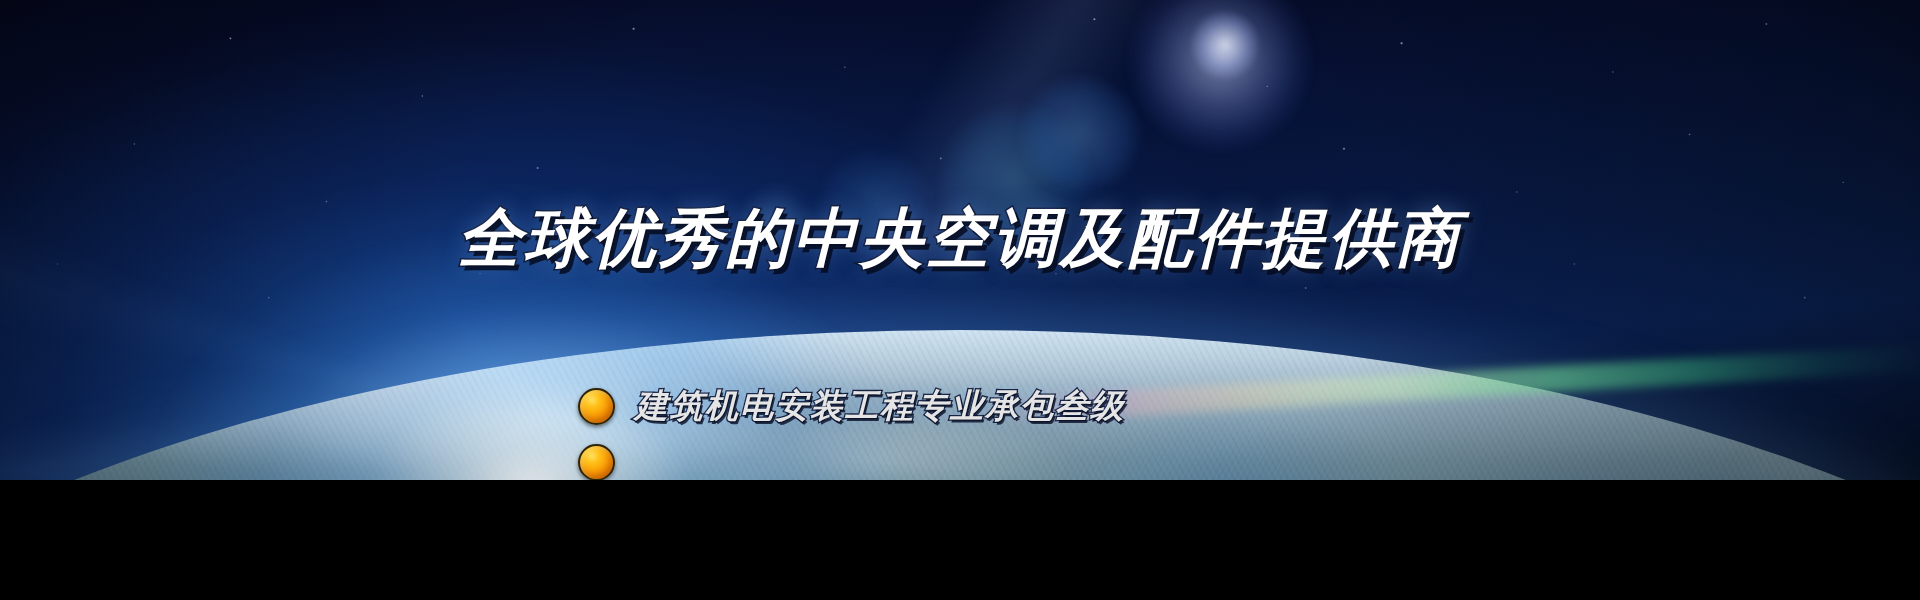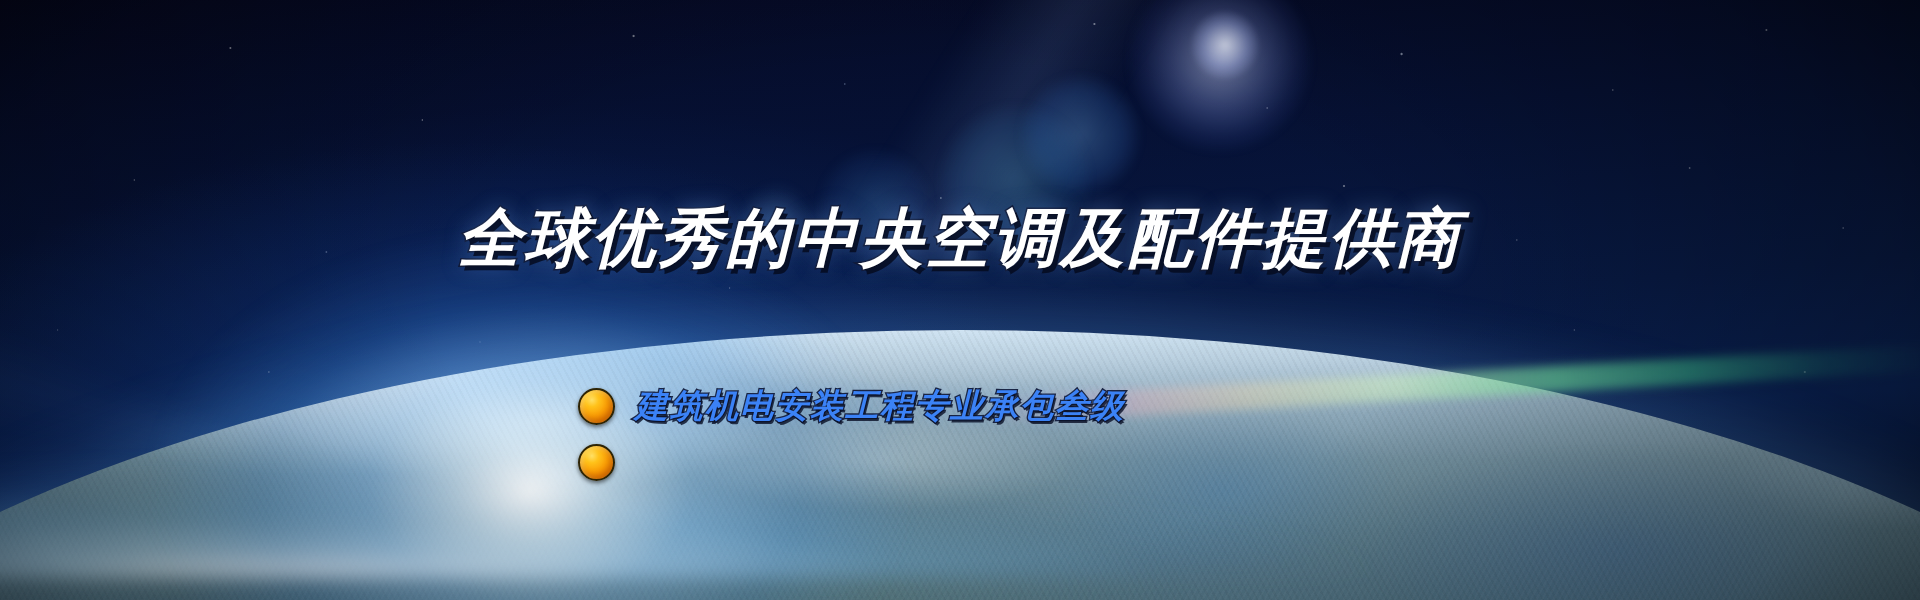--- a/index.html
+++ b/index.html
@@ -3,21 +3,21 @@
 <meta charset="utf-8">
 <style>
   html, body {
     margin: 0;
     padding: 0;
     background: #000;
   }
   #banner {
     position: relative;
     width: 1920px;
-    height: 600px;
+    height: 480px;
     overflow: hidden;
     background: #03061c;
     font-family: "Liberation Sans", "DejaVu Sans", sans-serif;
     user-select: none;
   }
 
   
   .sky {
     position: absolute;
     inset: 0;
@@ -296,21 +296,21 @@
       0 2px 4px rgba(0,0,0,0.55),
       inset -2px -3px 6px rgba(140,60,0,0.45),
       inset 2px 2px 5px rgba(255,240,160,0.55);
   }
   .bullet-text {
     margin-left: 20px;
     font-size: 33px;
     font-weight: bold;
     font-style: italic;
     letter-spacing: 2px;
-    color: #3b82f6;
+    color: #e5e5e5;
     white-space: nowrap;
     -webkit-text-stroke: 2.6px #131a36;
     paint-order: stroke fill;
     text-shadow:
       2px 3px 0 rgba(8,14,36,0.80),
       0 0 14px rgba(110,170,240,0.35);
   }
 </style>
 </head>
 <body>

